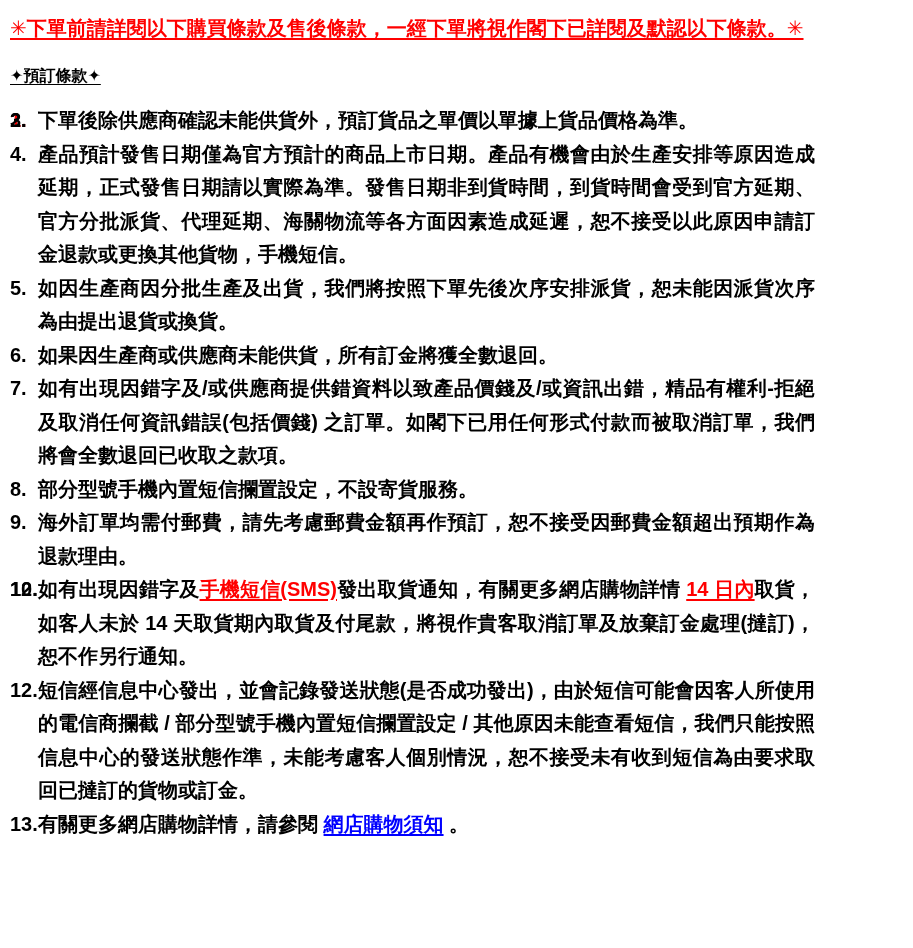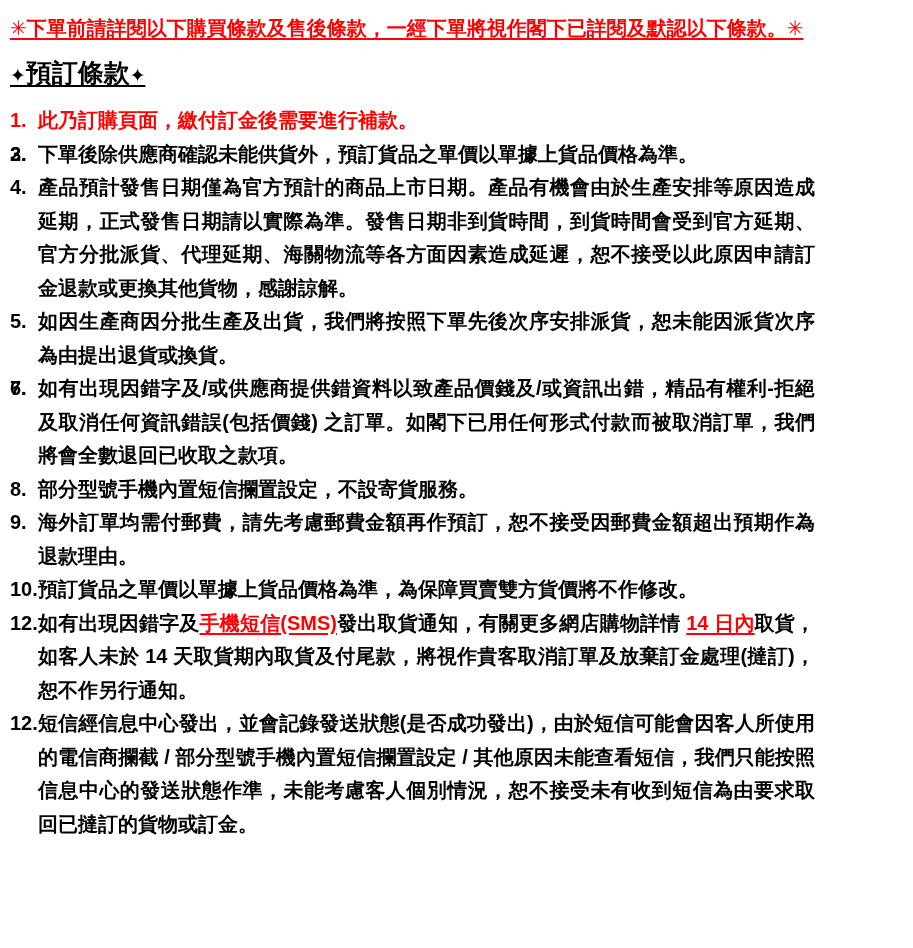--- a/index.html
+++ b/index.html
@@ -17,28 +17,27 @@
   }
   .notice {
     font-size: 20px;
     line-height: 27px;
     color: #ff0000;
     text-decoration: underline;
     text-underline-offset: 3px;
     margin: 0 0 20px 0;
   }
   .section-title {
-    font-size: 26px;
+    font-size: 16px;
     line-height: 27px;
     color: #000000;
     text-decoration: underline;
     text-underline-offset: 3px;
     margin: 0 0 15px 0;
     display: inline-block;
-    font-family: Liberation Mono, monospace;
   }
   .terms {
     font-size: 20px;
     line-height: 33.5px;
     margin-top: 0;
   }
   .item {
     position: relative;
     padding-left: 28px;
     text-align: justify;
@@ -66,26 +65,27 @@
 </style>
 </head>
 <body>
 
 <div class="doc">
   <p class="notice">✳下單前請詳閱以下購買條款及售後條款，一經下單將視作閣下已詳閱及默認以下條款。✳</p>
 
   <span class="section-title">✦預訂條款✦</span>
 
   <div class="terms">
-      <div class="item red-item"><span class="num">1.</span><span class="seg-red">此乃訂購頁面，繳付訂金後需要進行補款。</span></div>
+      <div class="item red-item"><span class="num">1.</span></div>
       <div class="item"><span class="num">2.</span></div>
       <div class="item"><span class="num">3.</span><span class="seg-normal">下單後除供應商確認未能供貨外，預訂貨品之單價以單據上貨品價格為準。</span></div>
-      <div class="item"><span class="num">4.</span><span class="seg-normal">產品預計發售日期僅為官方預計的商品上市日期。產品有機會由於生產安排等原因造成延期，正式發售日期請以實際為準。發售日期非到貨時間，到貨時間會受到官方延期、官方分批派貨、代理延期、海關物流等各方面因素造成延遲，恕不接受以此原因申請訂金退款或更換其他貨物，感謝諒解。</span></div>
+      <div class="item"><span class="num">4.</span><span class="seg-normal">產品預計發售日期僅為官方預計的商品上市日期。產品有機會由於生產安排等原因造成延期，正式發售日期請以實際為準。發售日期非到貨時間，到貨時間會受到官方延期、官方分批派貨、代理延期、海關物流等各方面因素造成延遲，恕不接受以此原因申請訂金退款或更換其他貨物，手機短信。</span></div>
       <div class="item"><span class="num">5.</span><span class="seg-normal">如因生產商因分批生產及出貨，我們將按照下單先後次序安排派貨，恕未能因派貨次序為由提出退貨或換貨。</span></div>
-      <div class="item"><span class="num">6.</span></div>
+      <div class="item"><span class="num">6.</span><span class="seg-normal">如果因生產商或供應商未能供貨，所有訂金將獲全數退回。</span></div>
       <div class="item"><span class="num">7.</span><span class="seg-normal">如有出現因錯字及/或供應商提供錯資料以致產品價錢及/或資訊出錯，精品有權利-拒絕及取消任何資訊錯誤(包括價錢) 之訂單。如閣下已用任何形式付款而被取消訂單，我們將會全數退回已收取之款項。</span></div>
       <div class="item"><span class="num">8.</span><span class="seg-normal">部分型號手機內置短信攔置設定，不設寄貨服務。</span></div>
       <div class="item"><span class="num">9.</span><span class="seg-normal">海外訂單均需付郵費，請先考慮郵費金額再作預訂，恕不接受因郵費金額超出預期作為退款理由。</span></div>
-      <div class="item"><span class="num">10.</span><span class="seg-normal">預訂貨品之單價以單據上貨品價格為準，為保障買賣雙方貨價將不作修改。</span></div>
+      <div class="item"><span class="num">10.</span></div>
       <div class="item"><span class="num">12.</span><span class="seg-normal">如有出現因錯字及</span><span class="seg-red-underline">手機短信(SMS)</span><span class="seg-normal">發出取貨通知，有關更多網店購物詳情 </span><span class="seg-red-underline">14 日內</span><span class="seg-normal">取貨，如客人未於 14 天取貨期內取貨及付尾款，將視作貴客取消訂單及放棄訂金處理(撻訂)，恕不作另行通知。</span></div>
       <div class="item"><span class="num">12.</span><span class="seg-normal">短信經信息中心發出，並會記錄發送狀態(是否成功發出)，由於短信可能會因客人所使用的電信商攔截 / 部分型號手機內置短信攔置設定 / 其他原因未能查看短信，我們只能按照信息中心的發送狀態作準，未能考慮客人個別情況，恕不接受未有收到短信為由要求取回已撻訂的貨物或訂金。</span></div>
+      <div class="item"><span class="num">13.</span><span class="seg-normal">有關更多網店購物詳情，請參閱 </span><span class="seg-link">網店購物須知</span><span class="seg-normal"> 。</span></div>
     </div>
 </div>
 
 </body></html>

